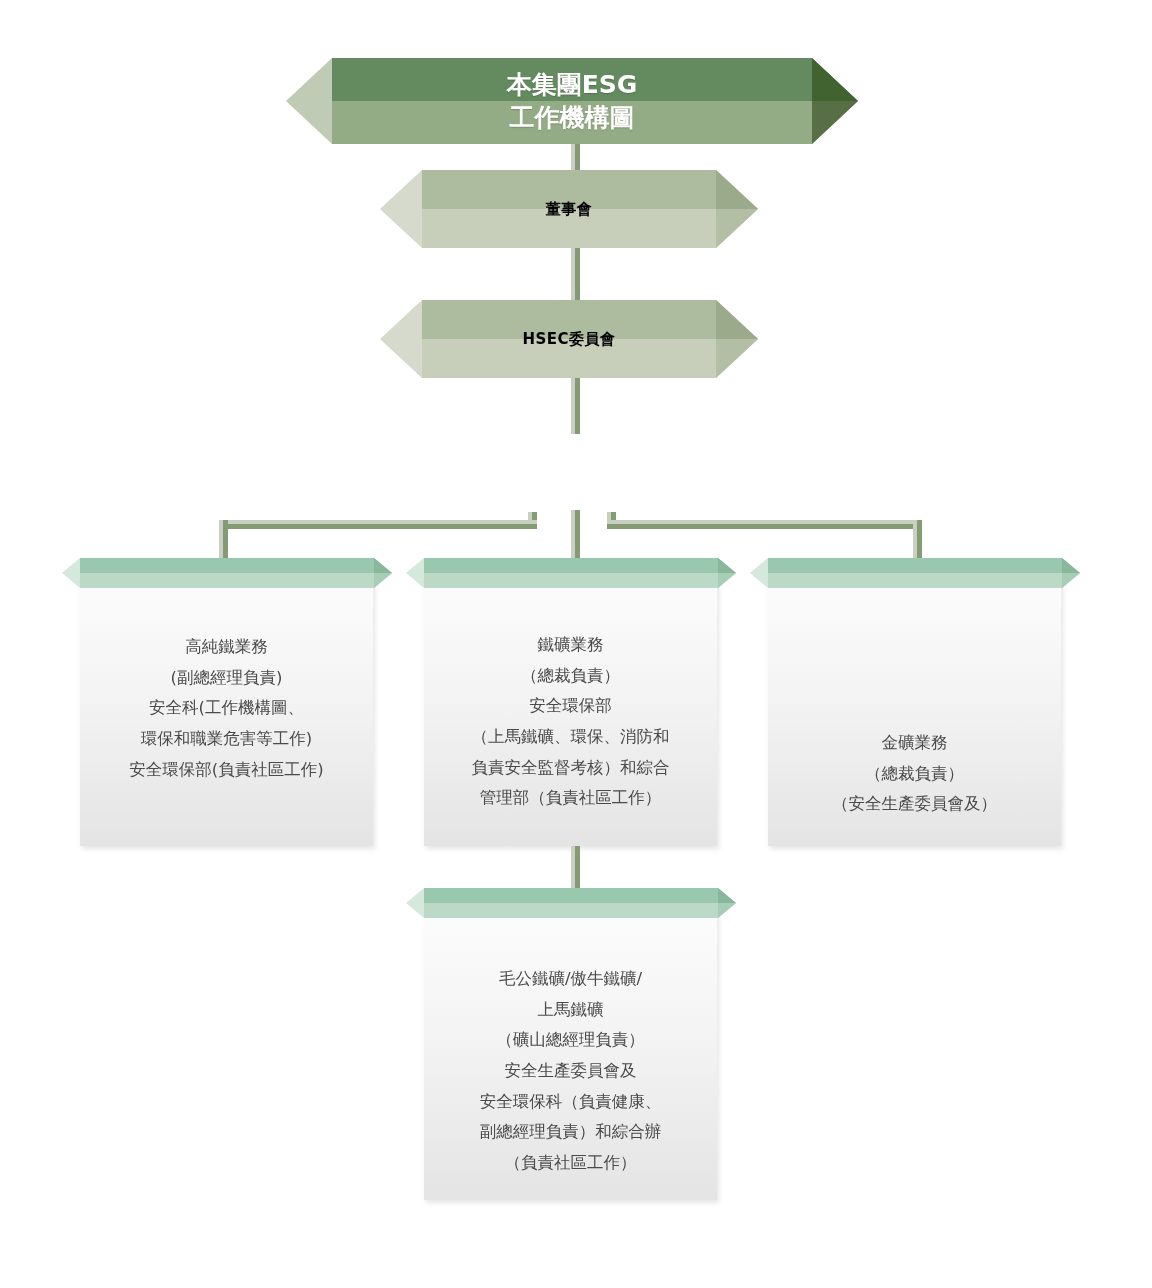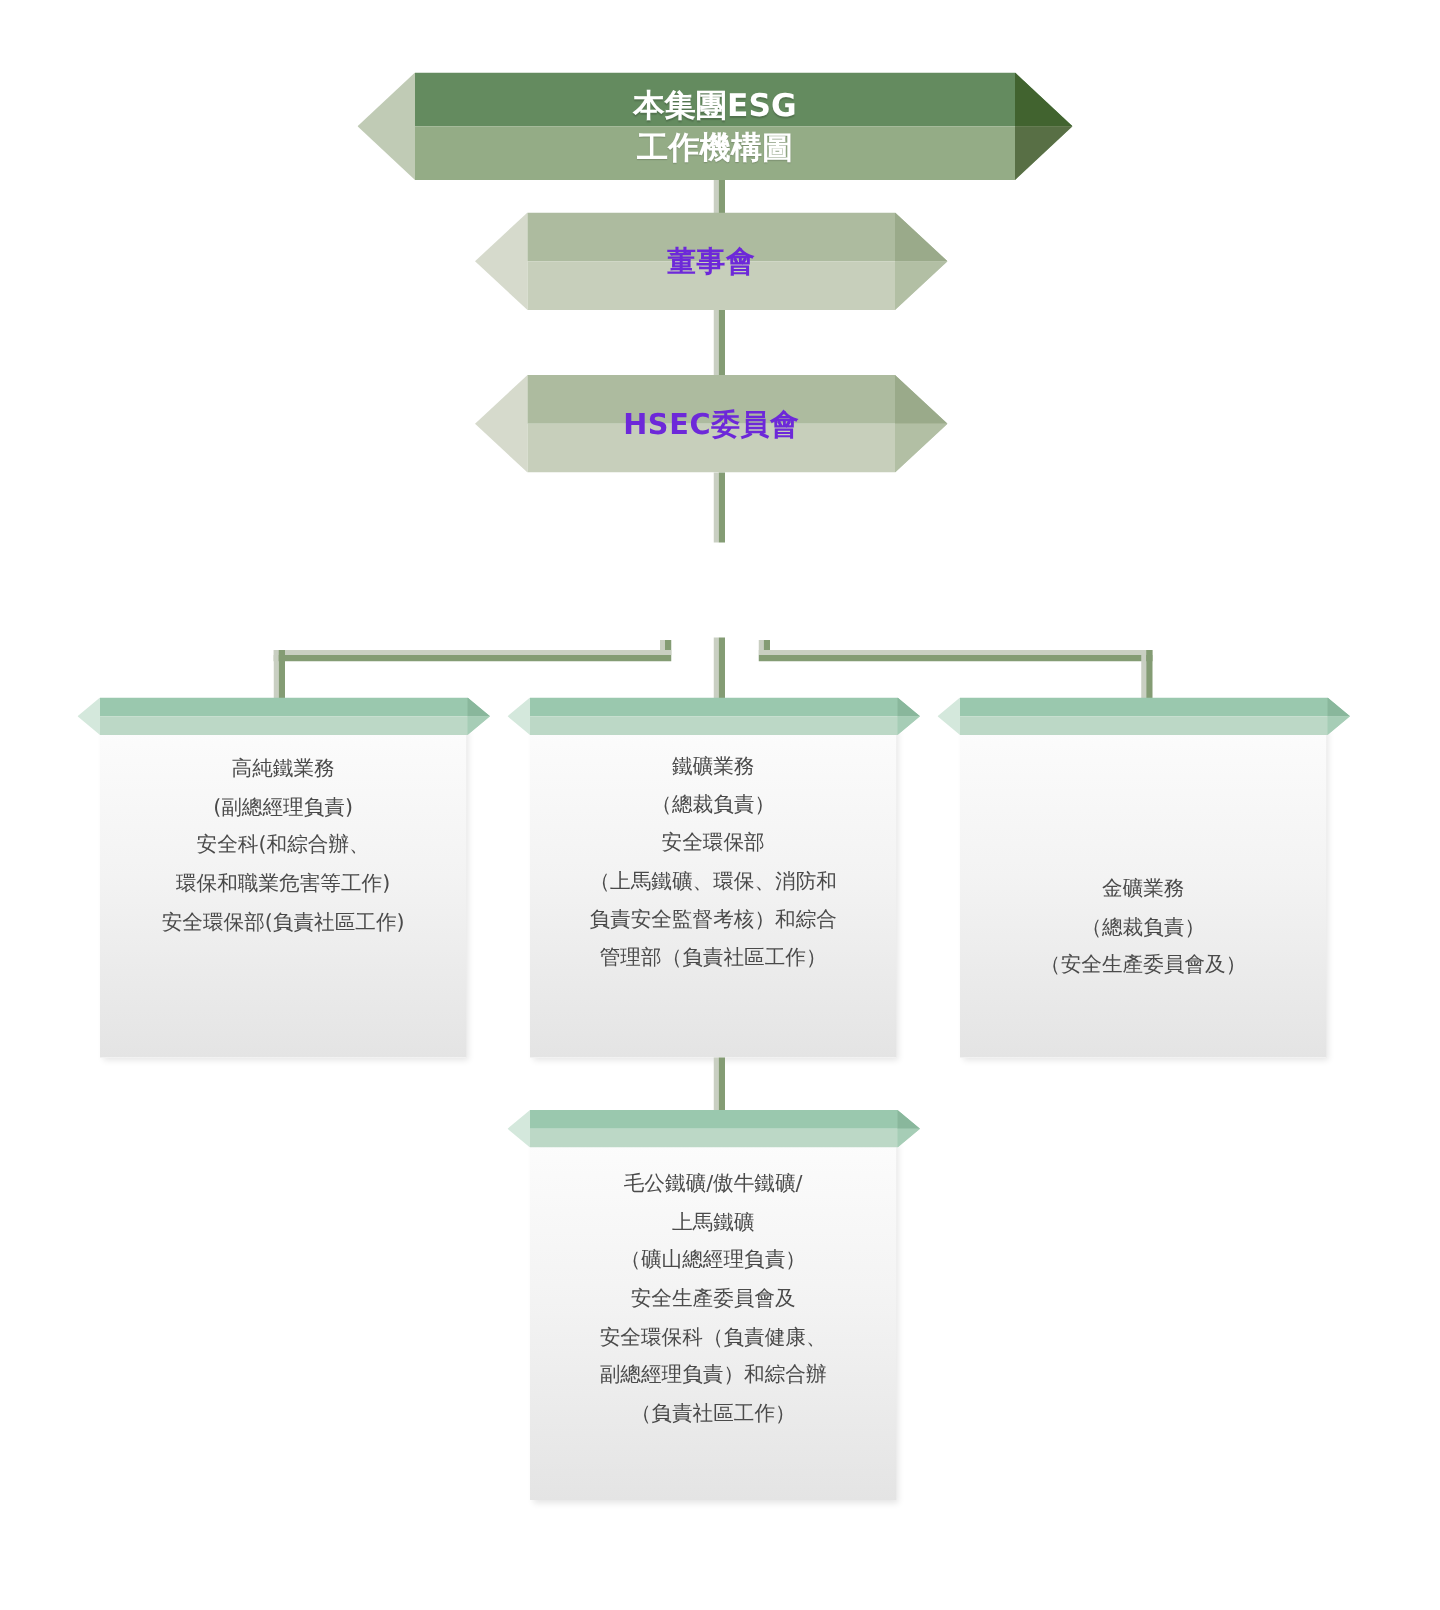--- a/index.html
+++ b/index.html
@@ -30,42 +30,43 @@
   }
 
   .title-text{
     color:#ffffff;
     font-weight:bold;
     font-size:25px;
     line-height:1.32;
     text-shadow:0 1px 1px rgba(0,0,0,.18);
   }
   .node-text{
-    color:#6d28d9;
+    color:#000000;
     font-weight:bold;
-    font-size:23px;
+    font-size:15px;
     letter-spacing:.5px;
   }
 
   
   .card{
     position:absolute;
     background:linear-gradient(180deg,#fcfcfc 0%,#f3f3f3 45%,#e4e4e4 100%);
     box-shadow:2px 3px 5px rgba(0,0,0,.10);
   }
   .card-body{
     position:absolute;left:0;right:0;
     display:flex;flex-direction:column;
     align-items:center;
     text-align:center;
     font-size:16.5px;
     line-height:1.86;
     color:#4a4a4a;
     padding:0 10px;
     box-sizing:border-box;
+    margin-top:32px;
   }
   .card-body div{white-space:nowrap;}
 
   
   .vline{position:absolute;}
   .vline .vl-light{position:absolute;left:0;top:0;width:4px;height:100%;background:#c9cfc2;}
   .vline .vl-dark{position:absolute;left:4px;top:0;width:5px;height:100%;background:#849c74;}
 
   .hline{position:absolute;}
   .hline .hl-light{position:absolute;left:0;top:0;width:100%;height:4px;background:#c9cfc2;}
@@ -183,21 +184,21 @@
         <polygon points="18,0 312,0 330,15 18,15" fill="#9ac8ae"></polygon>
         <polygon points="18,15 330,15 312,30 18,30" fill="#bcd8c6"></polygon>
         <polygon points="312,0 330,15 312,15" fill="#89b79c"></polygon>
         <polygon points="312,15 330,15 312,30" fill="#a6cdb6"></polygon>
       </svg>
     </div>
   </div>
   <div class="card-body" style="left:80px;top:600px;width:293px;">
     <div>高純鐵業務</div>
     <div>(副總經理負責)</div>
-    <div>安全科(和綜合辦、</div>
+    <div>安全科(工作機構圖、</div>
     <div>環保和職業危害等工作)</div>
     <div>安全環保部(負責社區工作)</div>
   </div>
 
   <div class="card" style="left:424px;top:582px;width:293px;height:264px;">
   </div>
   <div class="chev" style="left:406px;top:558px;width:330px;height:30px;">
     <div class="cwrap">
       <svg viewBox="0 0 330 30" preserveAspectRatio="none">
         <polygon points="0,15 18,0 18,30" fill="#d4e8dc"></polygon>

